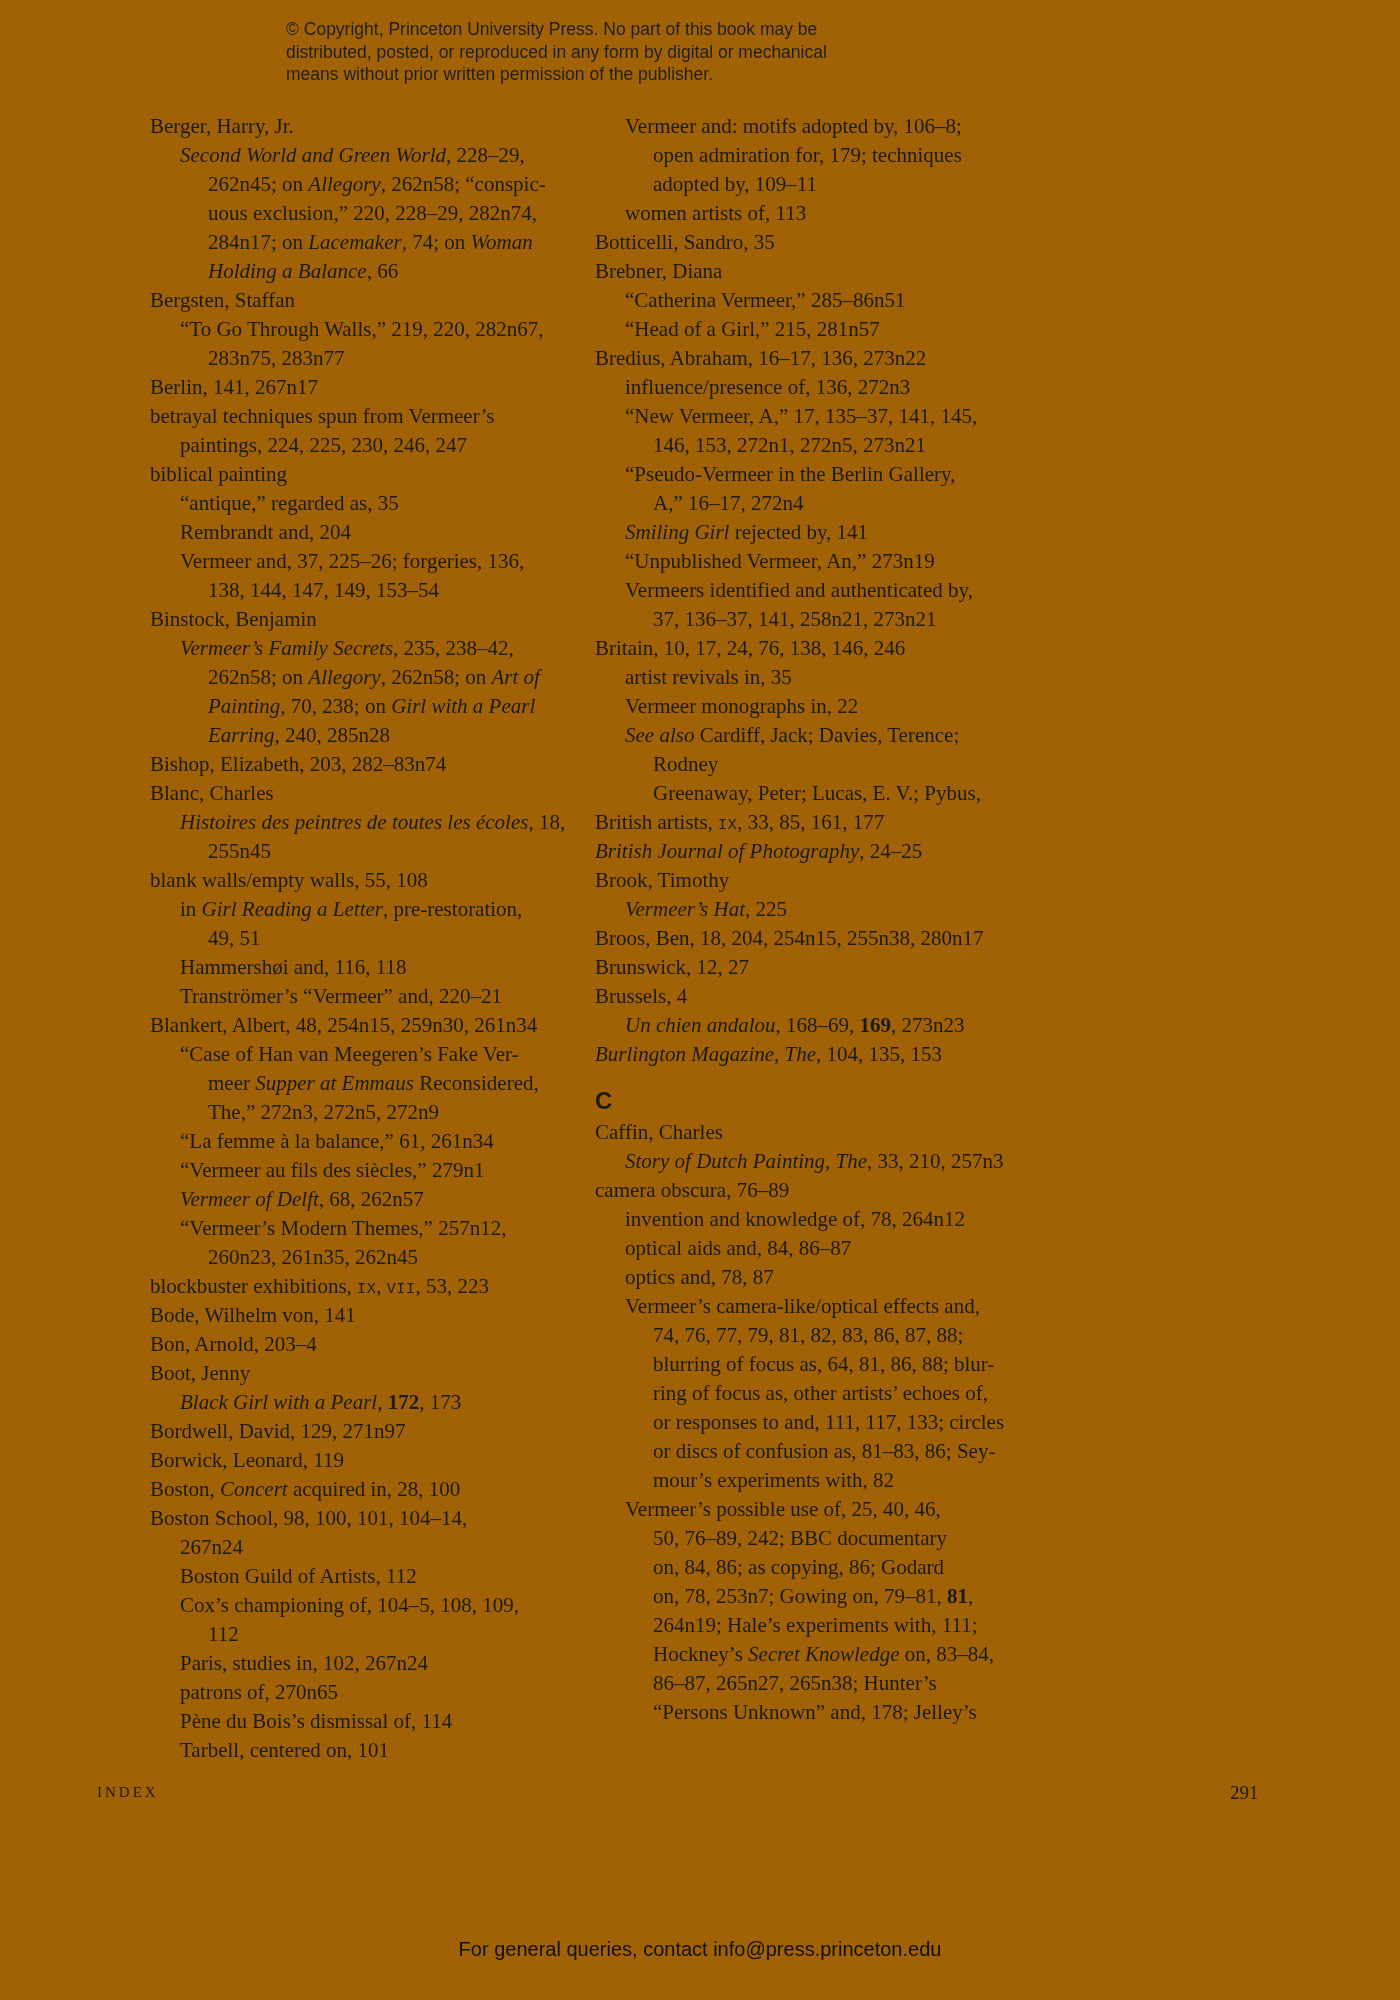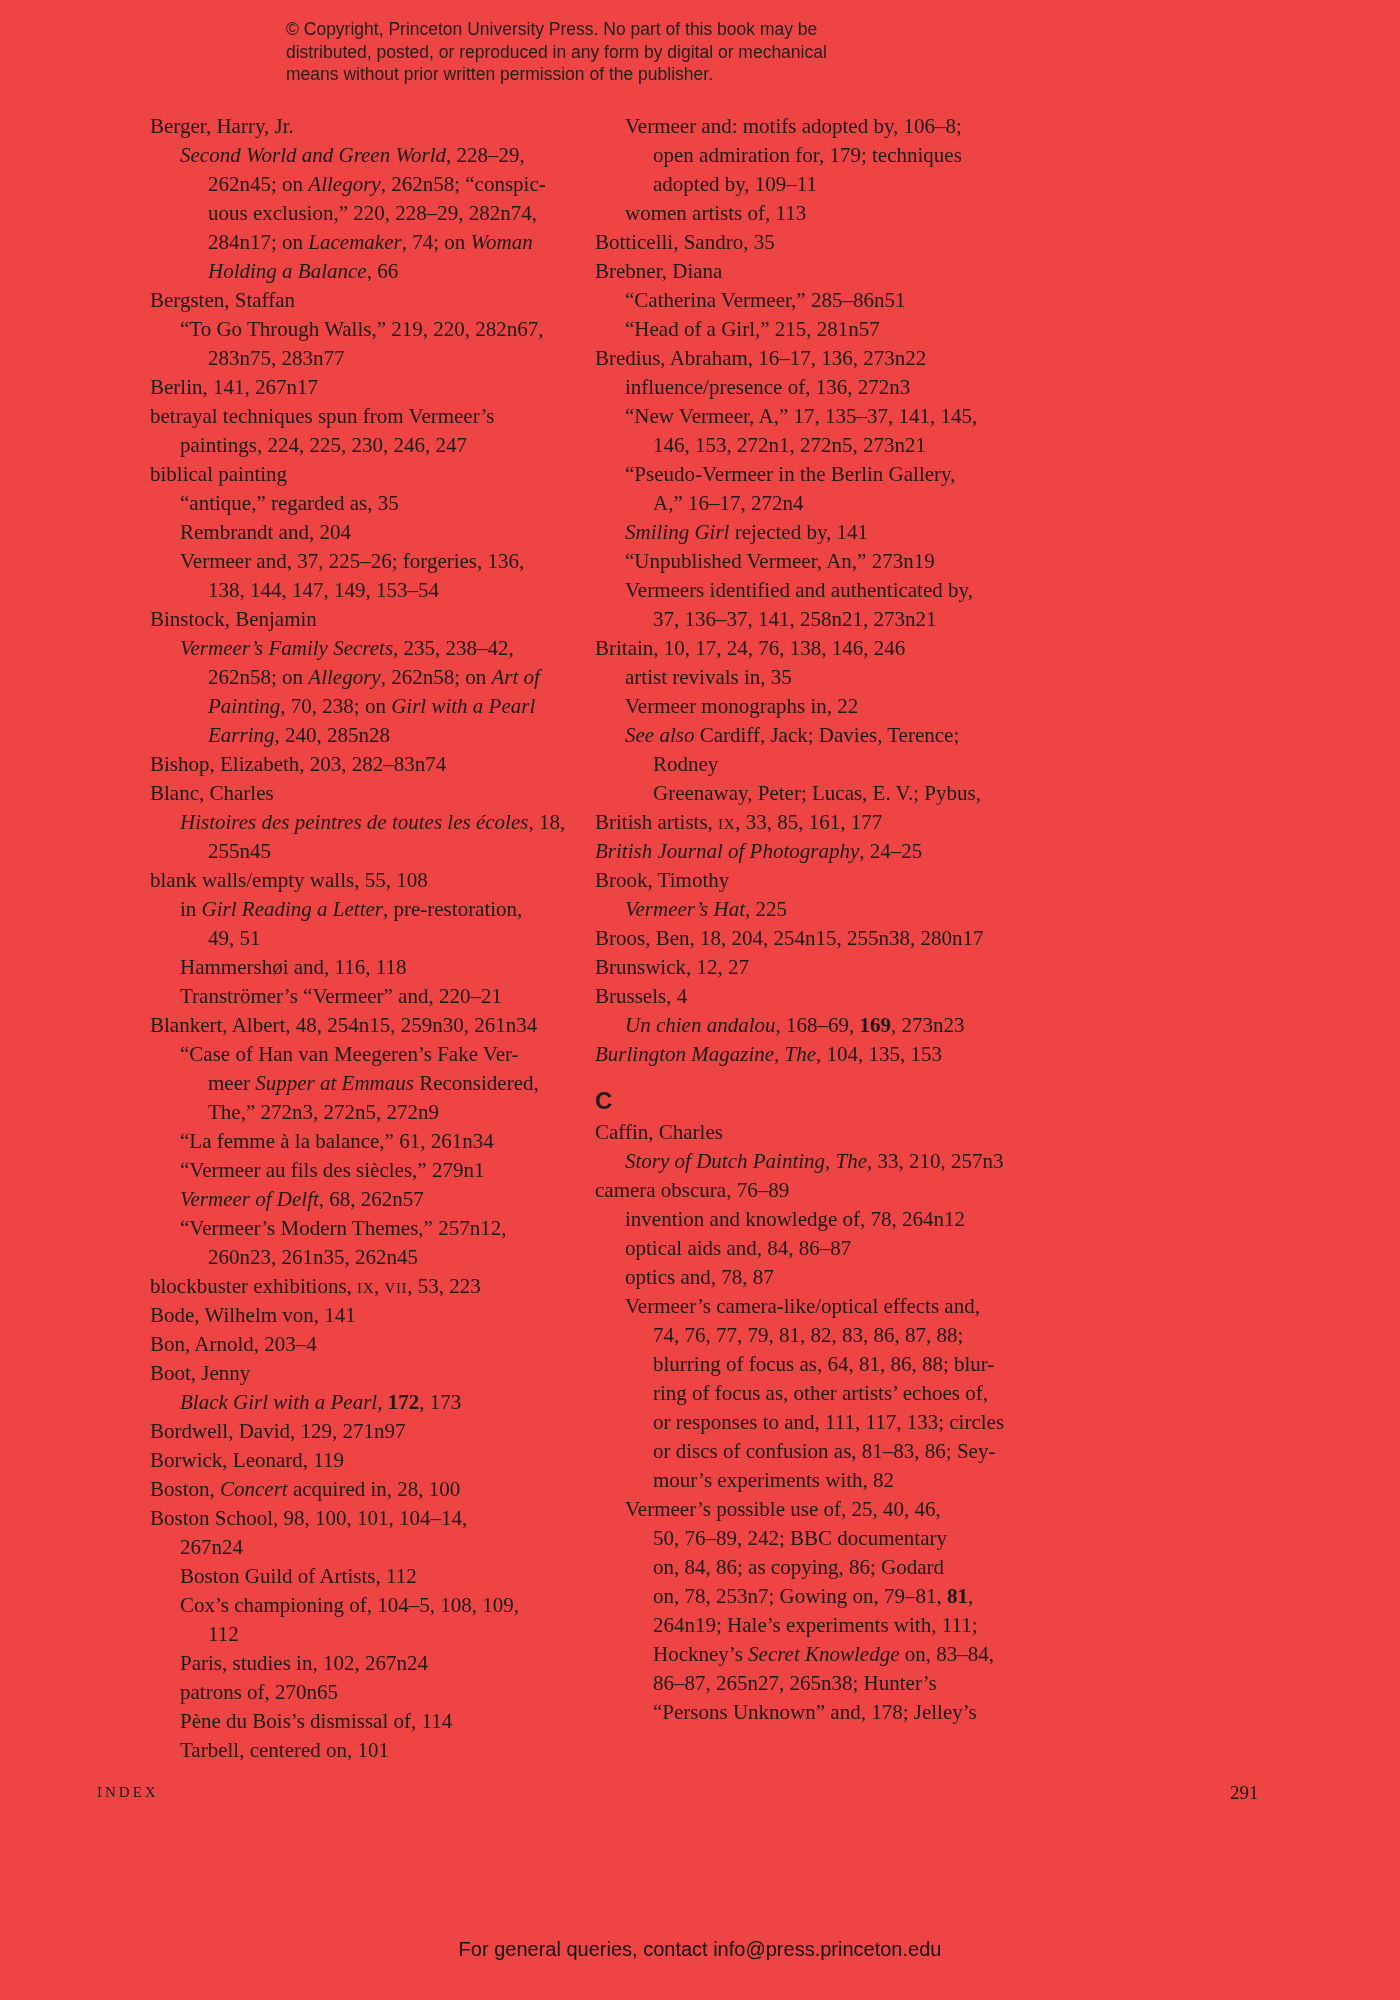--- a/index.html
+++ b/index.html
@@ -9,21 +9,21 @@
     width: 1400px;
     height: 2000px;
     position: relative;
     overflow: hidden;
   }
   #page {
     position: absolute;
     inset: 0;
     width: 1400px;
     height: 2000px;
-    background: #ef4444;
+    background: #a16207;
     color: #1b1b1b;
     font-family: "Liberation Serif", serif;
   }
   
   .copyright {
     position: absolute;
     left: 286px;
     top: 18px;
     font-family: "Liberation Sans", sans-serif;
     font-size: 17.5px;
@@ -43,21 +43,21 @@
     line-height: 29px;
     height: 29px;
     white-space: pre;
     color: #1b1b1b;
   }
   .indent-0 { padding-left: 0; }
   .indent-1 { padding-left: 30px; }
   .indent-2 { padding-left: 58px; }
   .seg-i { font-style: italic; }
   .seg-b { font-weight: bold; }
-  .seg-sc { font-variant: small-caps; letter-spacing: 0.6px; }
+  .seg-sc { font-variant: small-caps; letter-spacing: 0.6px; font-family: Liberation Mono, monospace; }
   .section-heading {
     font-family: "Liberation Sans", sans-serif;
     font-weight: bold;
     font-size: 24px;
     margin-top: 16px;
     margin-bottom: 2px;
     height: 31px;
     line-height: 31px;
   }
   

